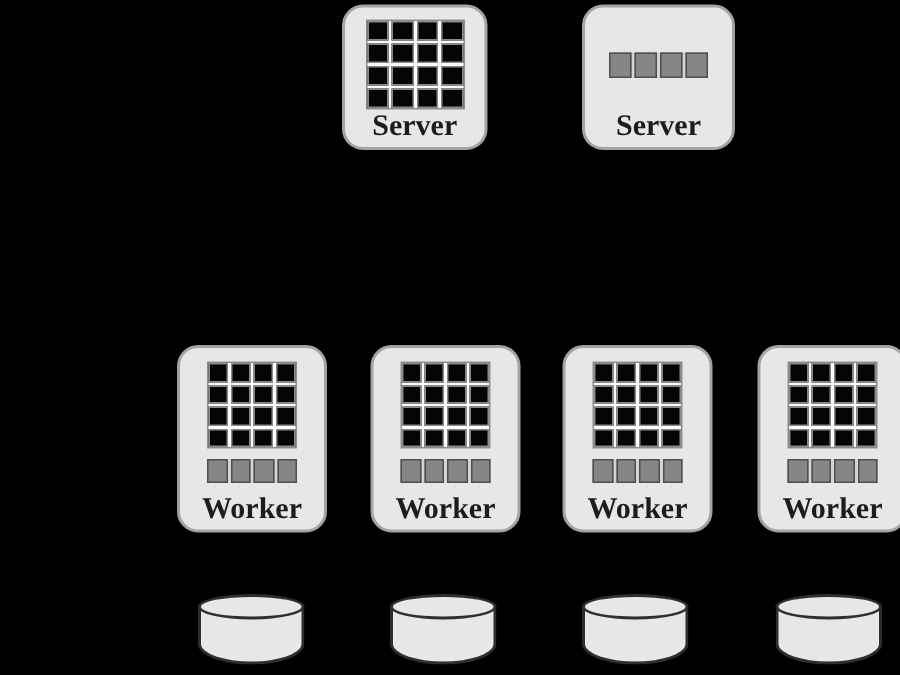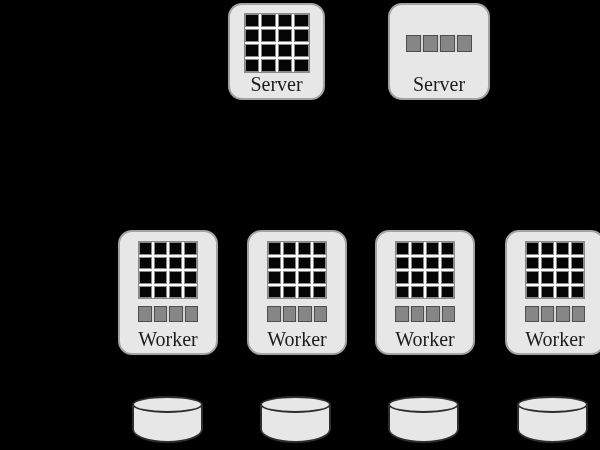--- a/index.html
+++ b/index.html
@@ -7,20 +7,21 @@
     padding: 0;
     background: #000000;
   }
   .stage {
     position: relative;
     width: 600px;
     height: 450px;
     background: #000000;
     overflow: hidden;
     font-family: "Liberation Serif", "DejaVu Serif", serif;
+    font-weight: bold;
   }
   
   .node {
     position: absolute;
     box-sizing: border-box;
     background: #e7e7e7;
     border: 2px solid #a3a3a3;
     border-radius: 14px;
     display: flex;
     flex-direction: column;

